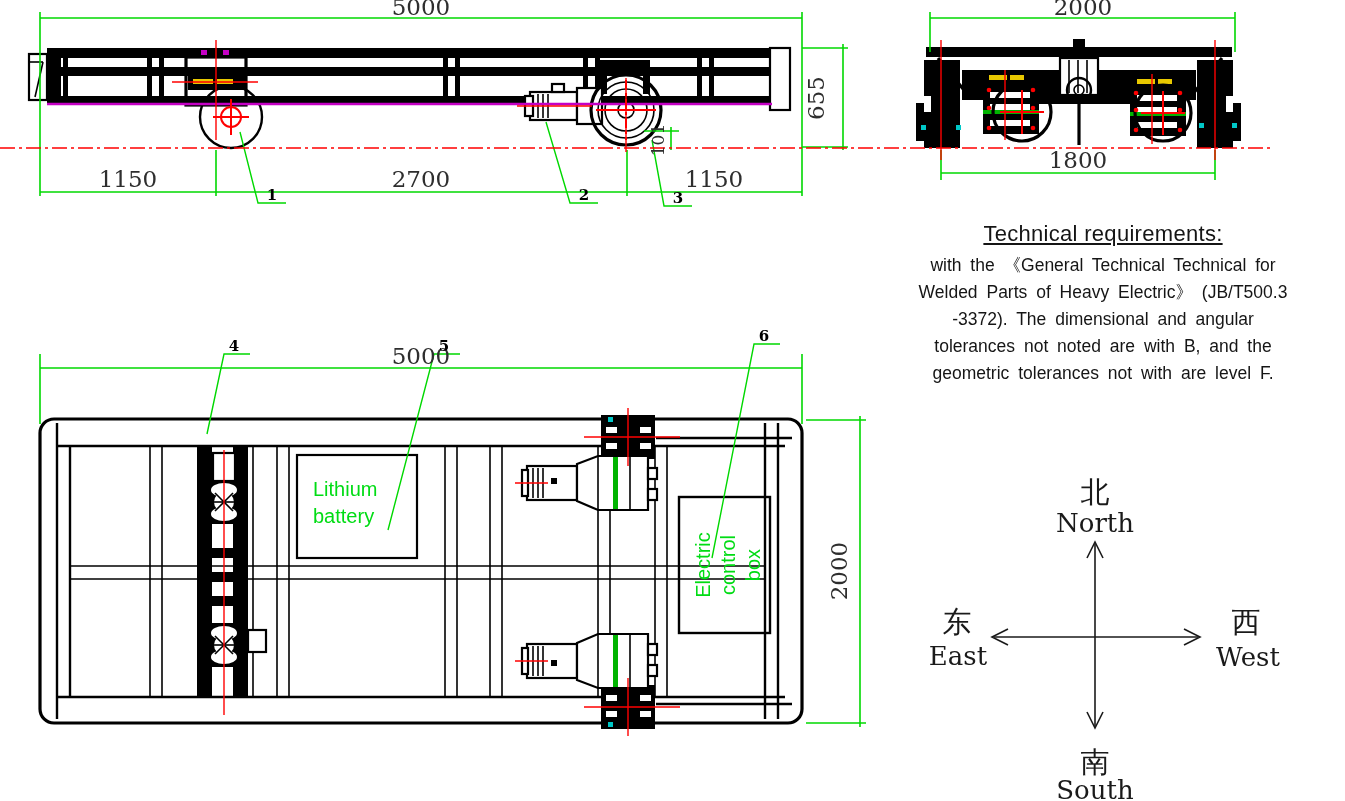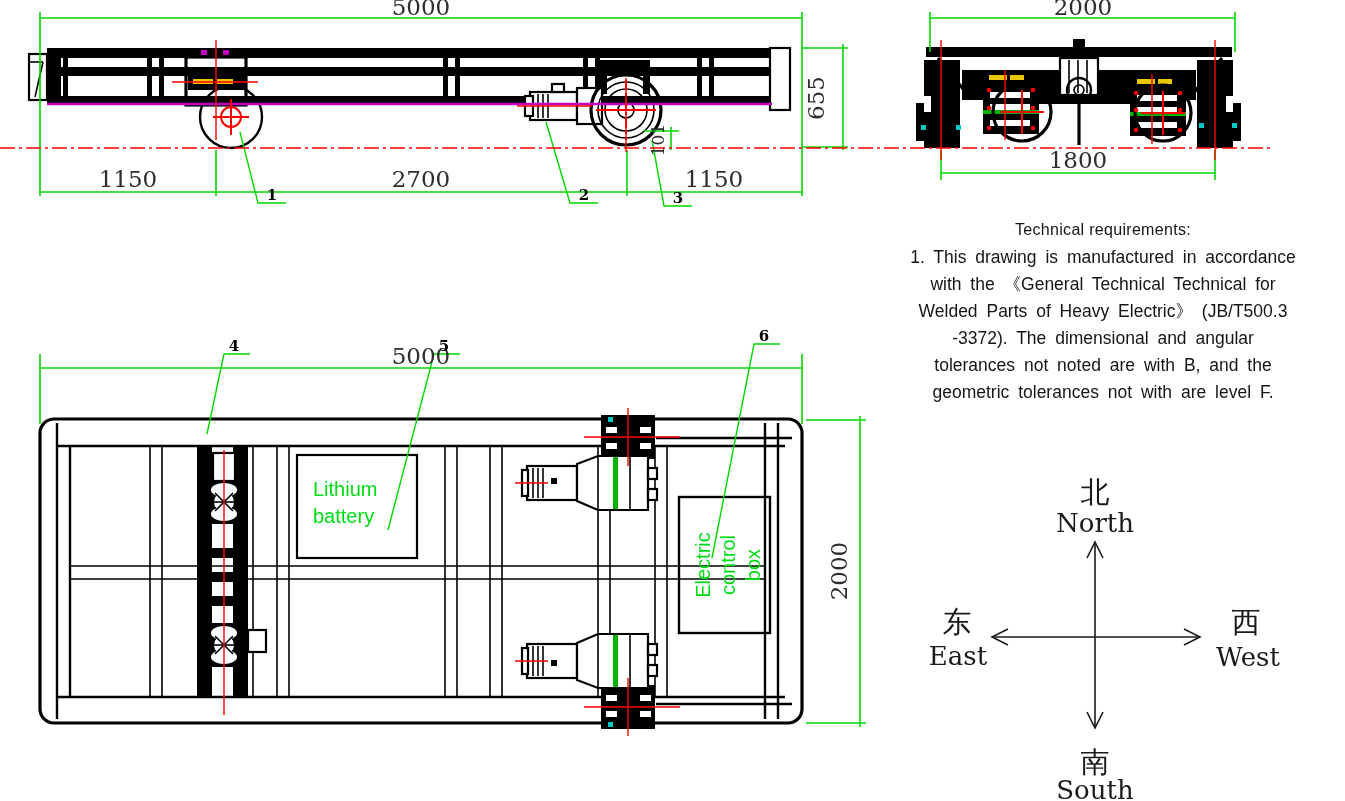--- a/index.html
+++ b/index.html
@@ -22,21 +22,21 @@
   .grnbar{fill:#00b400;}
   text{user-select:none;}
   .dimtxt{fill:#2e2e2e;font-family:"DejaVu Serif",serif;font-size:23px;text-anchor:middle;}
   .dimtxt-sm{fill:#2e2e2e;font-family:"DejaVu Serif",serif;font-size:17px;text-anchor:middle;}
   .callout{fill:#000;font-family:"DejaVu Serif",serif;font-size:15px;font-weight:bold;text-anchor:middle;}
   .greenlab{fill:#00dc14;font-family:"Liberation Sans",sans-serif;font-size:20px;}
   .cjk{fill:#1a1a1a;font-family:"DejaVu Sans",sans-serif;font-size:29px;text-anchor:middle;}
   .compen{fill:#1a1a1a;font-family:"DejaVu Serif",serif;font-size:26px;text-anchor:middle;}
   
   .tech{position:absolute;left:860px;top:221px;width:486px;color:#151515;text-align:center;}
-  .tech .title{font-size:16px;margin-bottom:5px;letter-spacing:.3px;}
+  .tech .title{font-size:22px;margin-bottom:5px;letter-spacing:.3px;text-decoration:underline;}
   .tech .line{font-size:17.5px;line-height:27px;word-spacing:4px;white-space:nowrap;}
 </style>
 </head>
 <body>
 
 <svg width="1345" height="801" viewBox="0 0 1345 801">
 
   <g>
 
     <g>
@@ -359,19 +359,18 @@
     <text class="compen" x="958" y="665">East</text>
     <text class="cjk" x="1246" y="632">西</text>
     <text class="compen" x="1248" y="666">West</text>
     <text class="cjk" x="1095" y="772">南</text>
     <text class="compen" x="1095" y="799">South</text>
   </g>
 </svg>
 
 <div class="tech">
   <div class="title">Technical requirements:</div>
-  <div class="line">1. This drawing is manufactured in accordance</div>
   <div class="line">with the 《General Technical Technical for</div>
   <div class="line">Welded Parts of Heavy Electric》 (JB/T500.3</div>
   <div class="line">-3372). The dimensional and angular</div>
   <div class="line">tolerances not noted are with B, and the</div>
   <div class="line">geometric tolerances not with are level F.</div>
 </div>
 
 </body></html>

